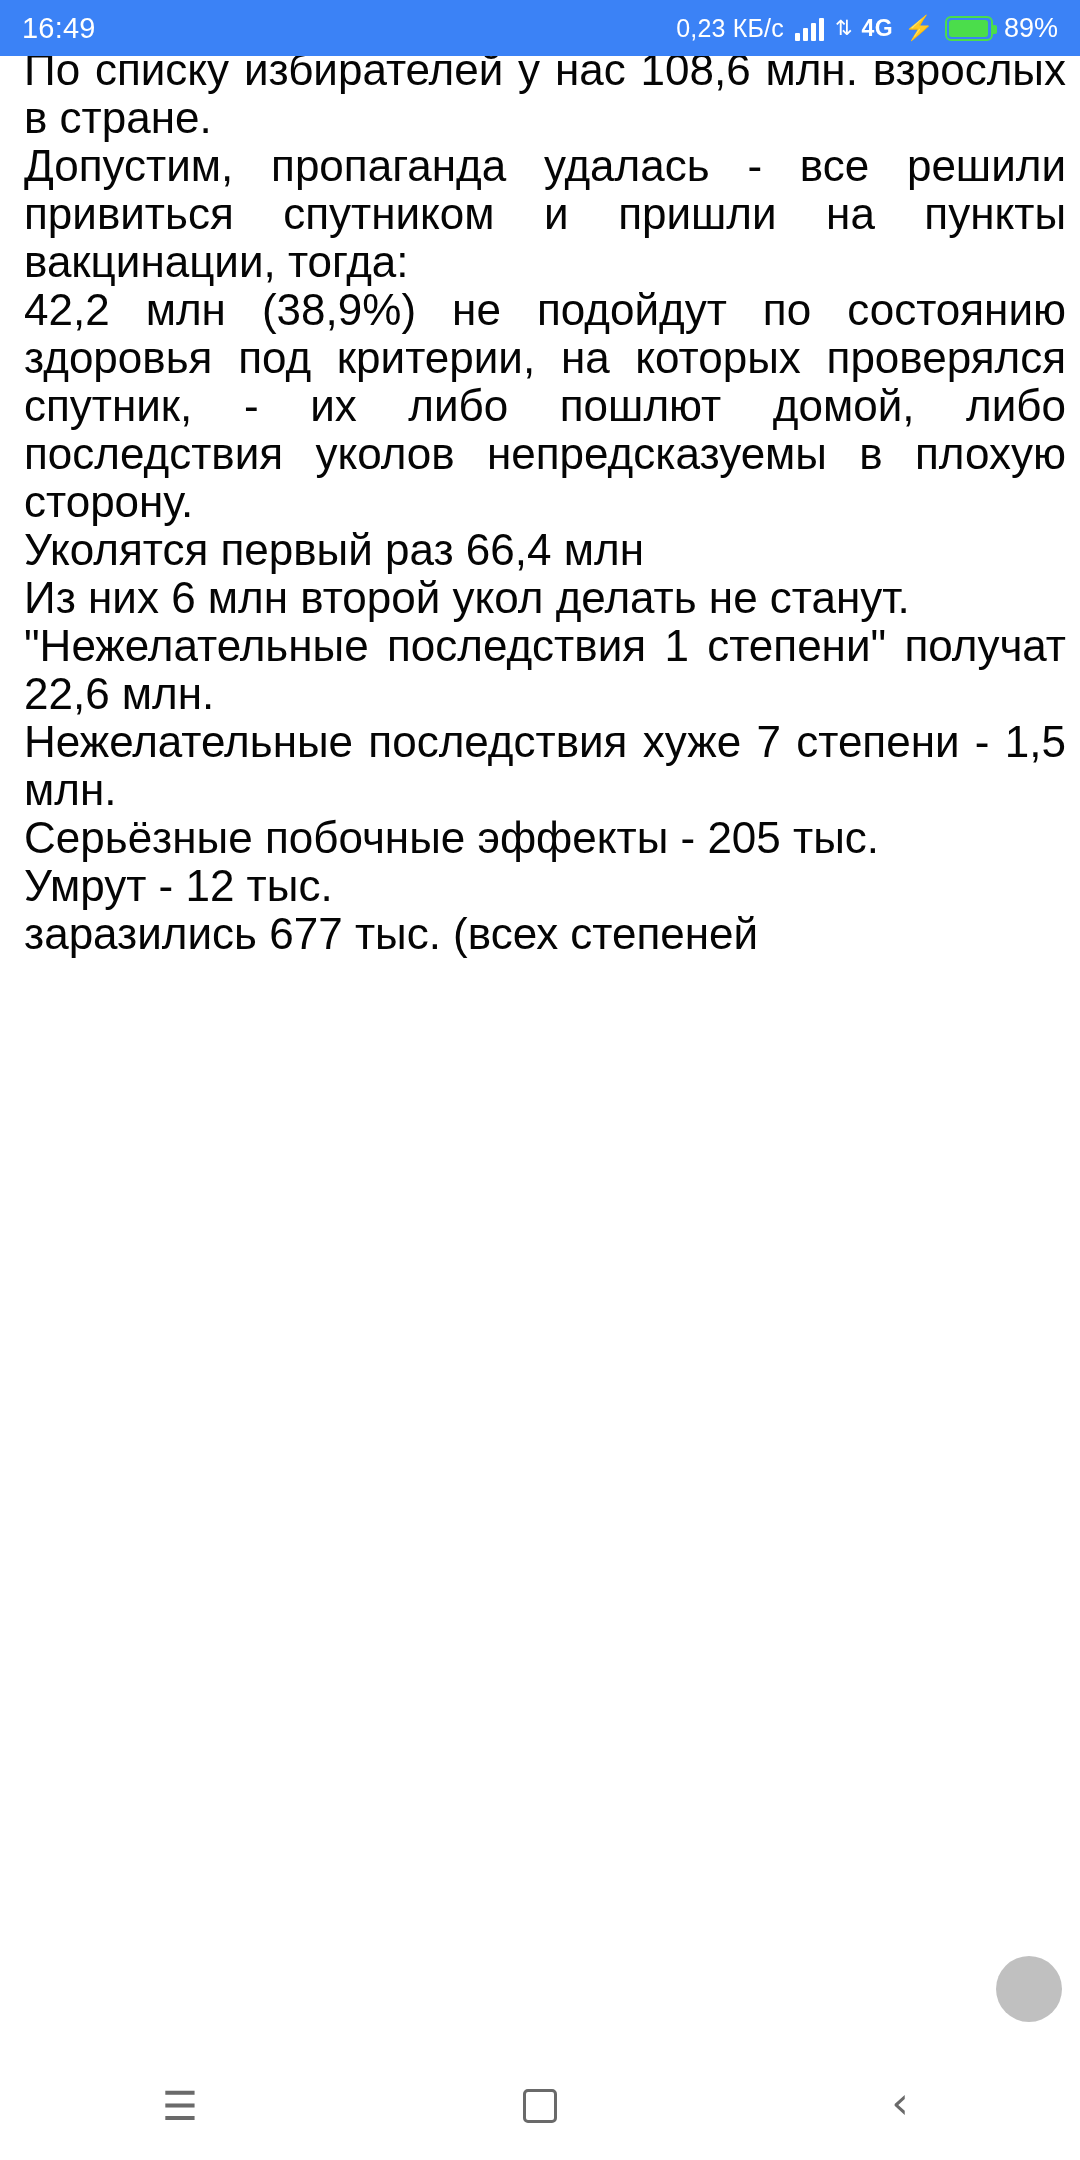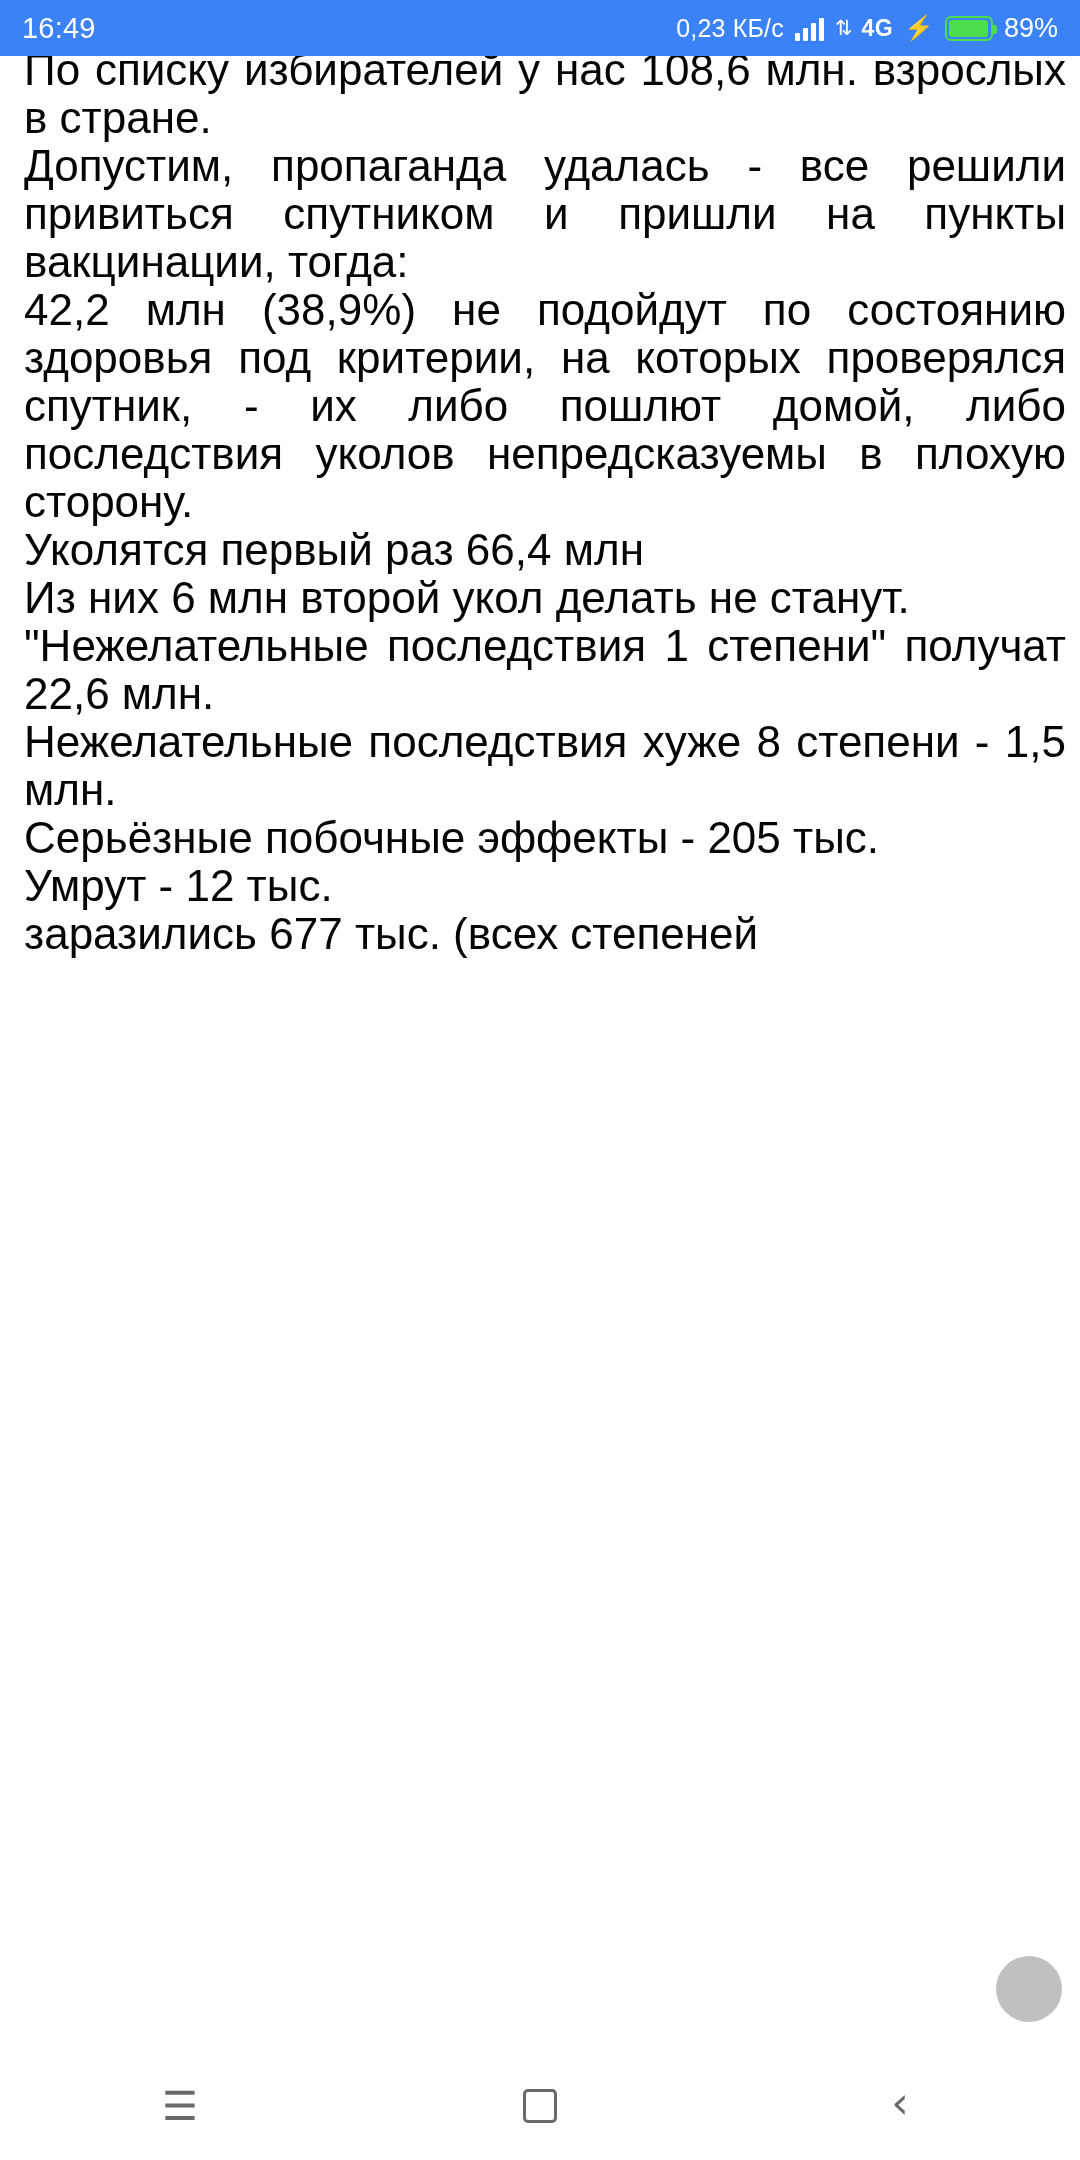--- a/index.html
+++ b/index.html
@@ -210,21 +210,21 @@
 </div>
 
 <div class="content">
   <div class="article">
     <p class="first">По списку избирателей у нас 108,6 млн. взрослых в стране.</p>
     <p>Допустим, пропаганда удалась - все решили привиться спутником и пришли на пункты вакцинации, тогда:</p>
     <p>42,2 млн (38,9%) не подойдут по состоянию здоровья под критерии, на которых проверялся спутник, - их либо пошлют домой, либо последствия уколов непредсказуемы в плохую сторону.</p>
     <p>Уколятся первый раз 66,4 млн</p>
     <p>Из них 6 млн второй укол делать не станут.</p>
     <p>"Нежелательные последствия 1 степени" получат 22,6 млн.</p>
-    <p>Нежелательные последствия хуже 8 степени - 1,5 млн.</p>
+    <p>Нежелательные последствия хуже 7 степени - 1,5 млн.</p>
     <p>Серьёзные побочные эффекты - 205 тыс.</p>
     <p>Умрут - 12 тыс.</p>
     <p>заразились 677 тыс. (всех степеней</p>
   </div>
   <div class="fab"></div>
 </div>
 
 <div class="navbar">
   <div class="navbtn">
     <span class="glyph-menu">☰</span>

